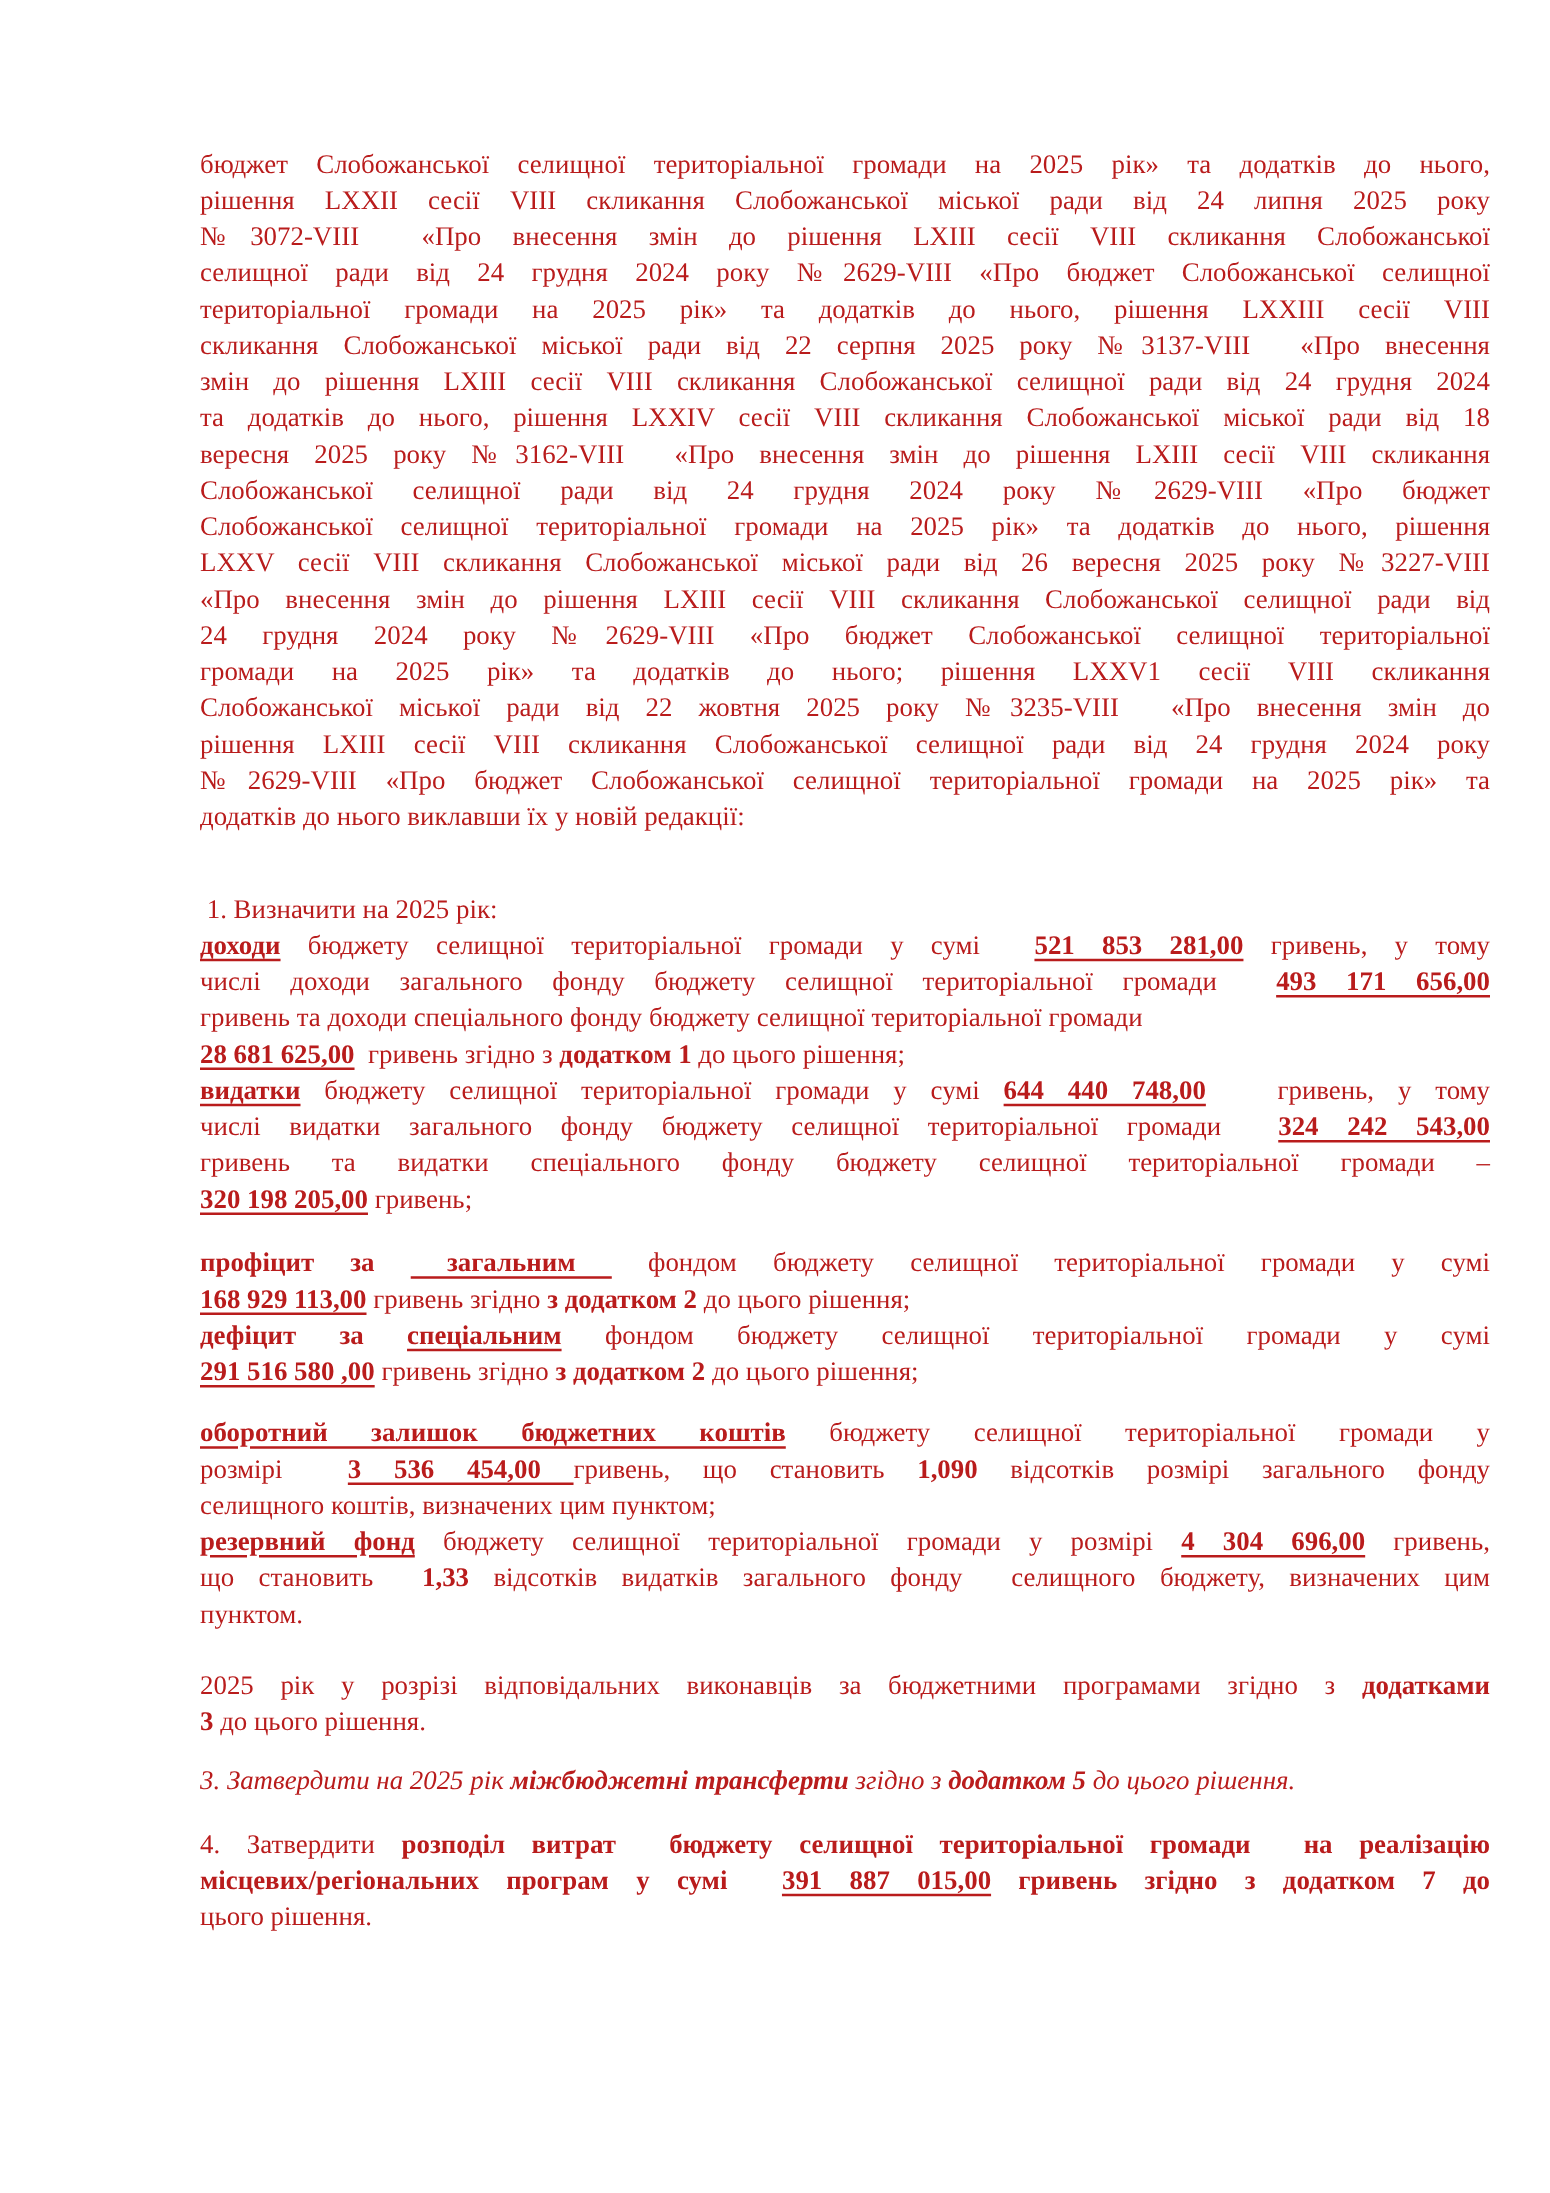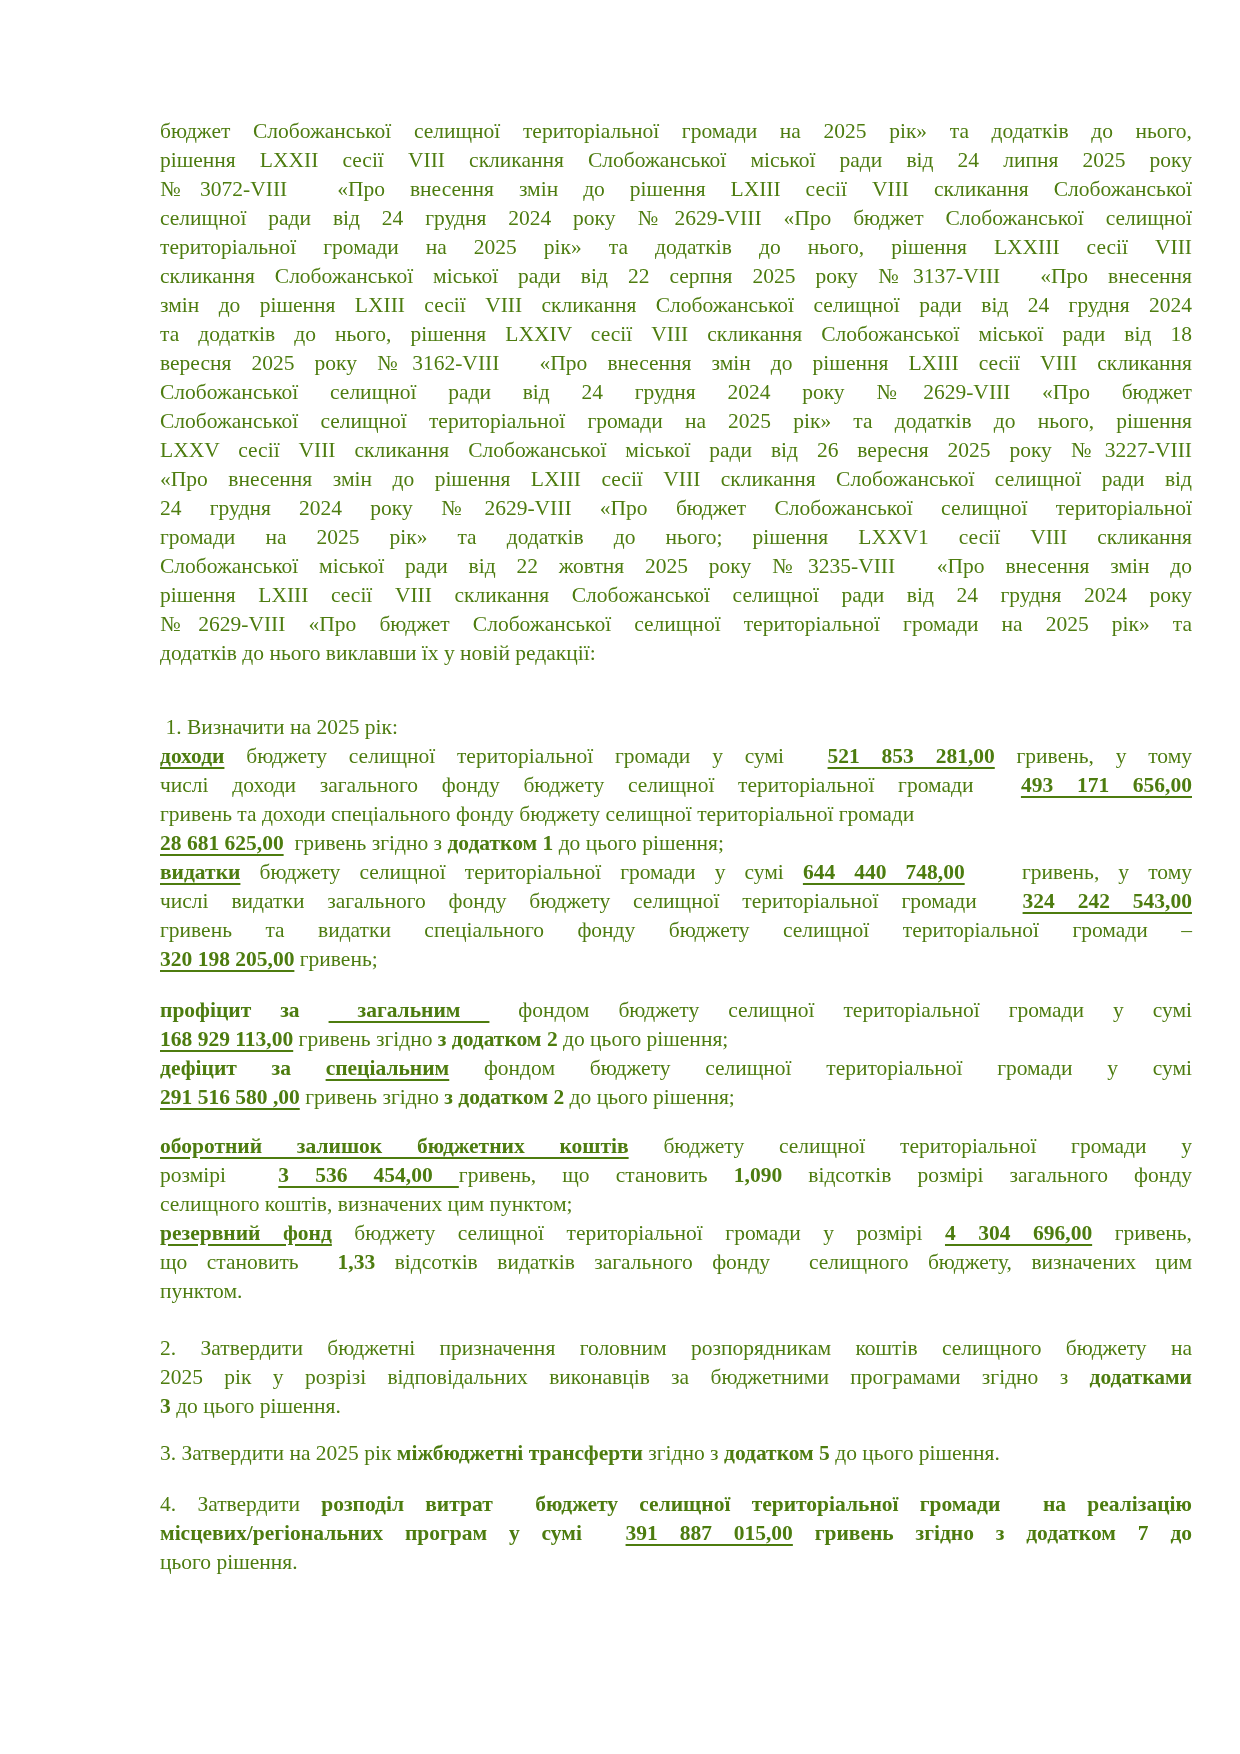--- a/index.html
+++ b/index.html
@@ -1,21 +1,21 @@
 <!DOCTYPE html>
 <html><head>
 <meta charset="utf-8">
 <style>
   html,body{margin:0;padding:0;background:#ffffff;}
   .page{
     position:relative;
     width:1240px;
     height:1754px;
     background:#ffffff;
-    color:#4d7c0f;
+    color:#b91c1c;
     font-family:"Liberation Serif","DejaVu Serif",serif;
     overflow:hidden;
   }
   .content{
     position:absolute;
     left:160px;
     top:117px;
     width:1032px;
     font-size:21.5px;
     line-height:29px;
@@ -71,25 +71,24 @@
       </div>
       <div class="block" style="margin-bottom: 28px;">
         <div class="line just"><span class="b u">оборотний залишок бюджетних коштів</span><span class=""> бюджету селищної територіальної громади у</span></div>
         <div class="line just"><span class="">розмірі &nbsp;</span><span class="b u">3 536 454,00&nbsp;</span><span class="">гривень, що становить </span><span class="b">1,090</span><span class=""> відсотків розмірі загального фонду</span></div>
         <div class="line"><span class="">селищного коштів, визначених цим пунктом;</span></div>
         <div class="line just"><span class="b u">резервний фонд</span><span class=""> бюджету селищної територіальної громади у розмірі </span><span class="b u">4 304 696,00</span><span class=""> гривень,</span></div>
         <div class="line just"><span class="">що становить &nbsp;</span><span class="b">1,33</span><span class=""> відсотків видатків загального фонду &nbsp;селищного бюджету, визначених цим</span></div>
         <div class="line"><span class="">пунктом.</span></div>
       </div>
       <div class="block" style="margin-bottom: 18px;">
-        <div class="line just"><span class="">2. Затвердити бюджетні призначення головним розпорядникам коштів селищного бюджету на</span></div>
         <div class="line just"><span class="">2025 рік у розрізі відповідальних виконавців за бюджетними програмами згідно з </span><span class="b">додатками</span></div>
         <div class="line"><span class="b">3 </span><span class="">до цього рішення.</span></div>
       </div>
-      <div class="block" style="margin-bottom: 22px;">
+      <div class="block" style="margin-bottom: 22px; font-style: italic;">
         <div class="line"><span class="">3. Затвердити на 2025 рік </span><span class="b">міжбюджетні трансферти</span><span class=""> згідно з </span><span class="b">додатком 5</span><span class=""> до цього рішення.</span></div>
       </div>
       <div class="block">
         <div class="line just"><span class="">4. Затвердити </span><span class="b">розподіл витрат &nbsp;бюджету селищної територіальної громади &nbsp;на реалізацію</span></div>
         <div class="line just"><span class="b">місцевих/регіональних програм</span><span class="b"> у сумі &nbsp;</span><span class="b u">391 887 015,00</span><span class="b"> гривень згідно з додатком 7 до</span></div>
         <div class="line"><span class="">цього рішення.</span></div>
       </div>
     </div>
 </div>
 

